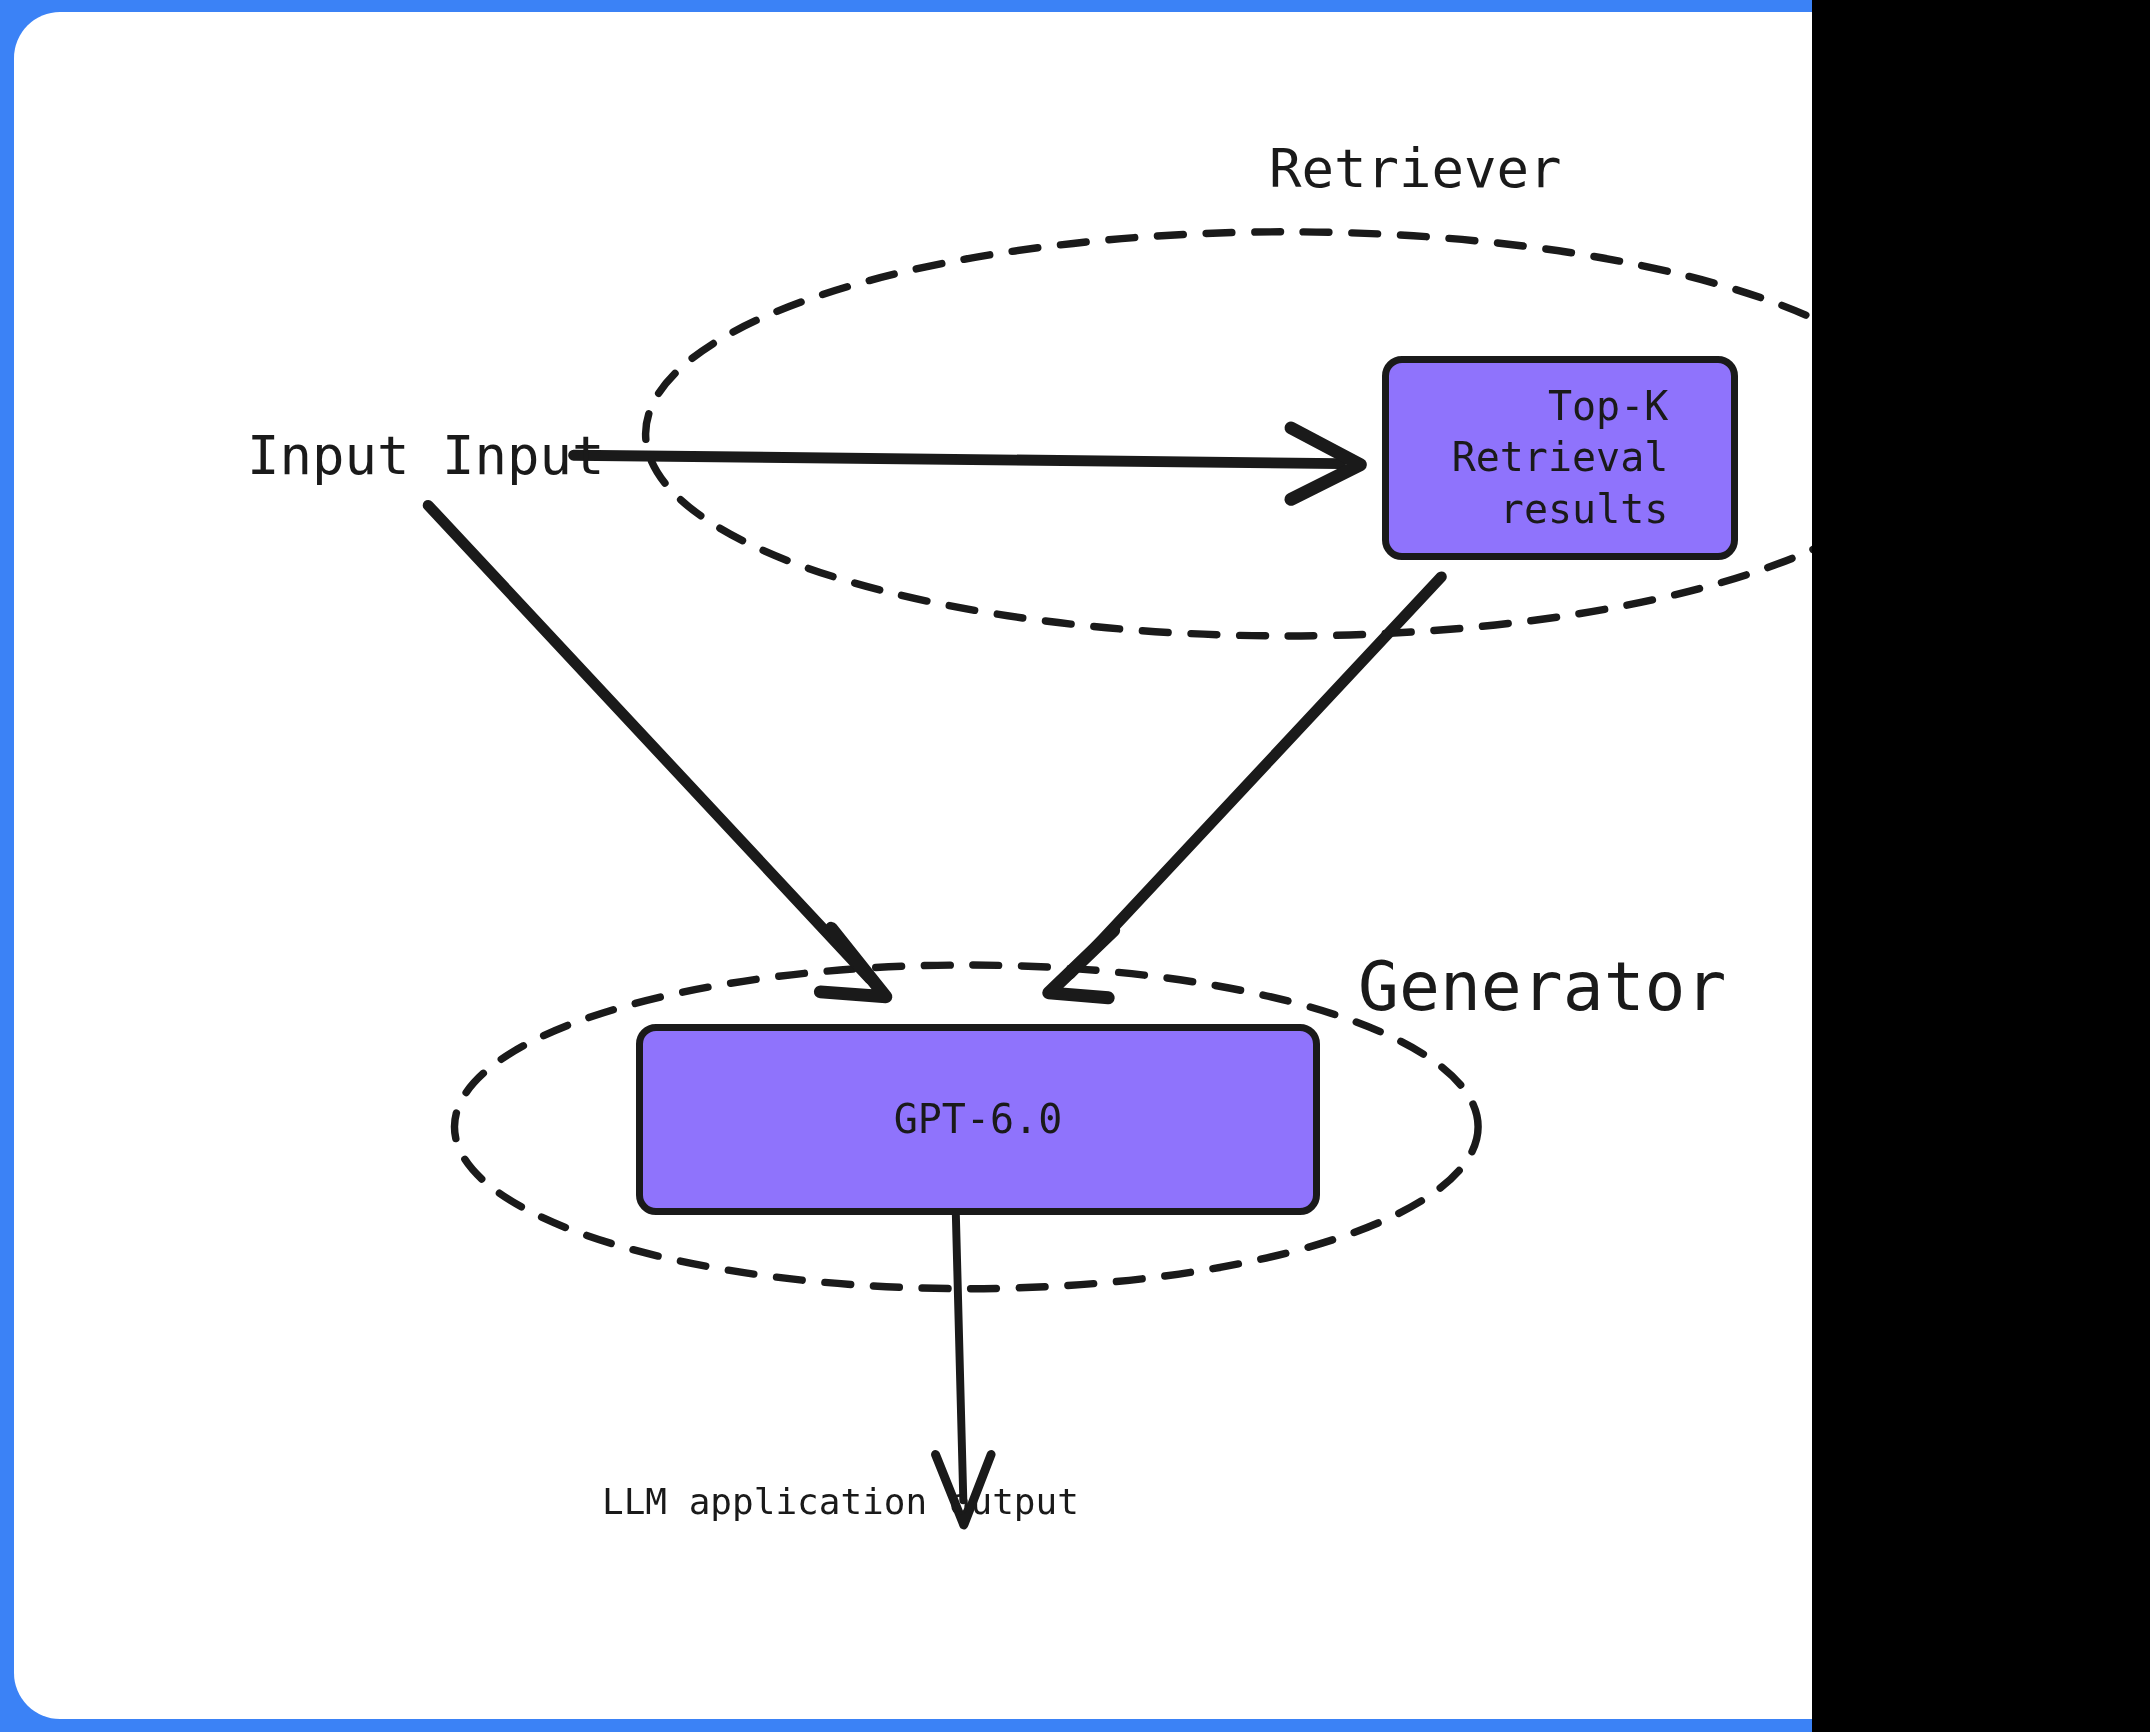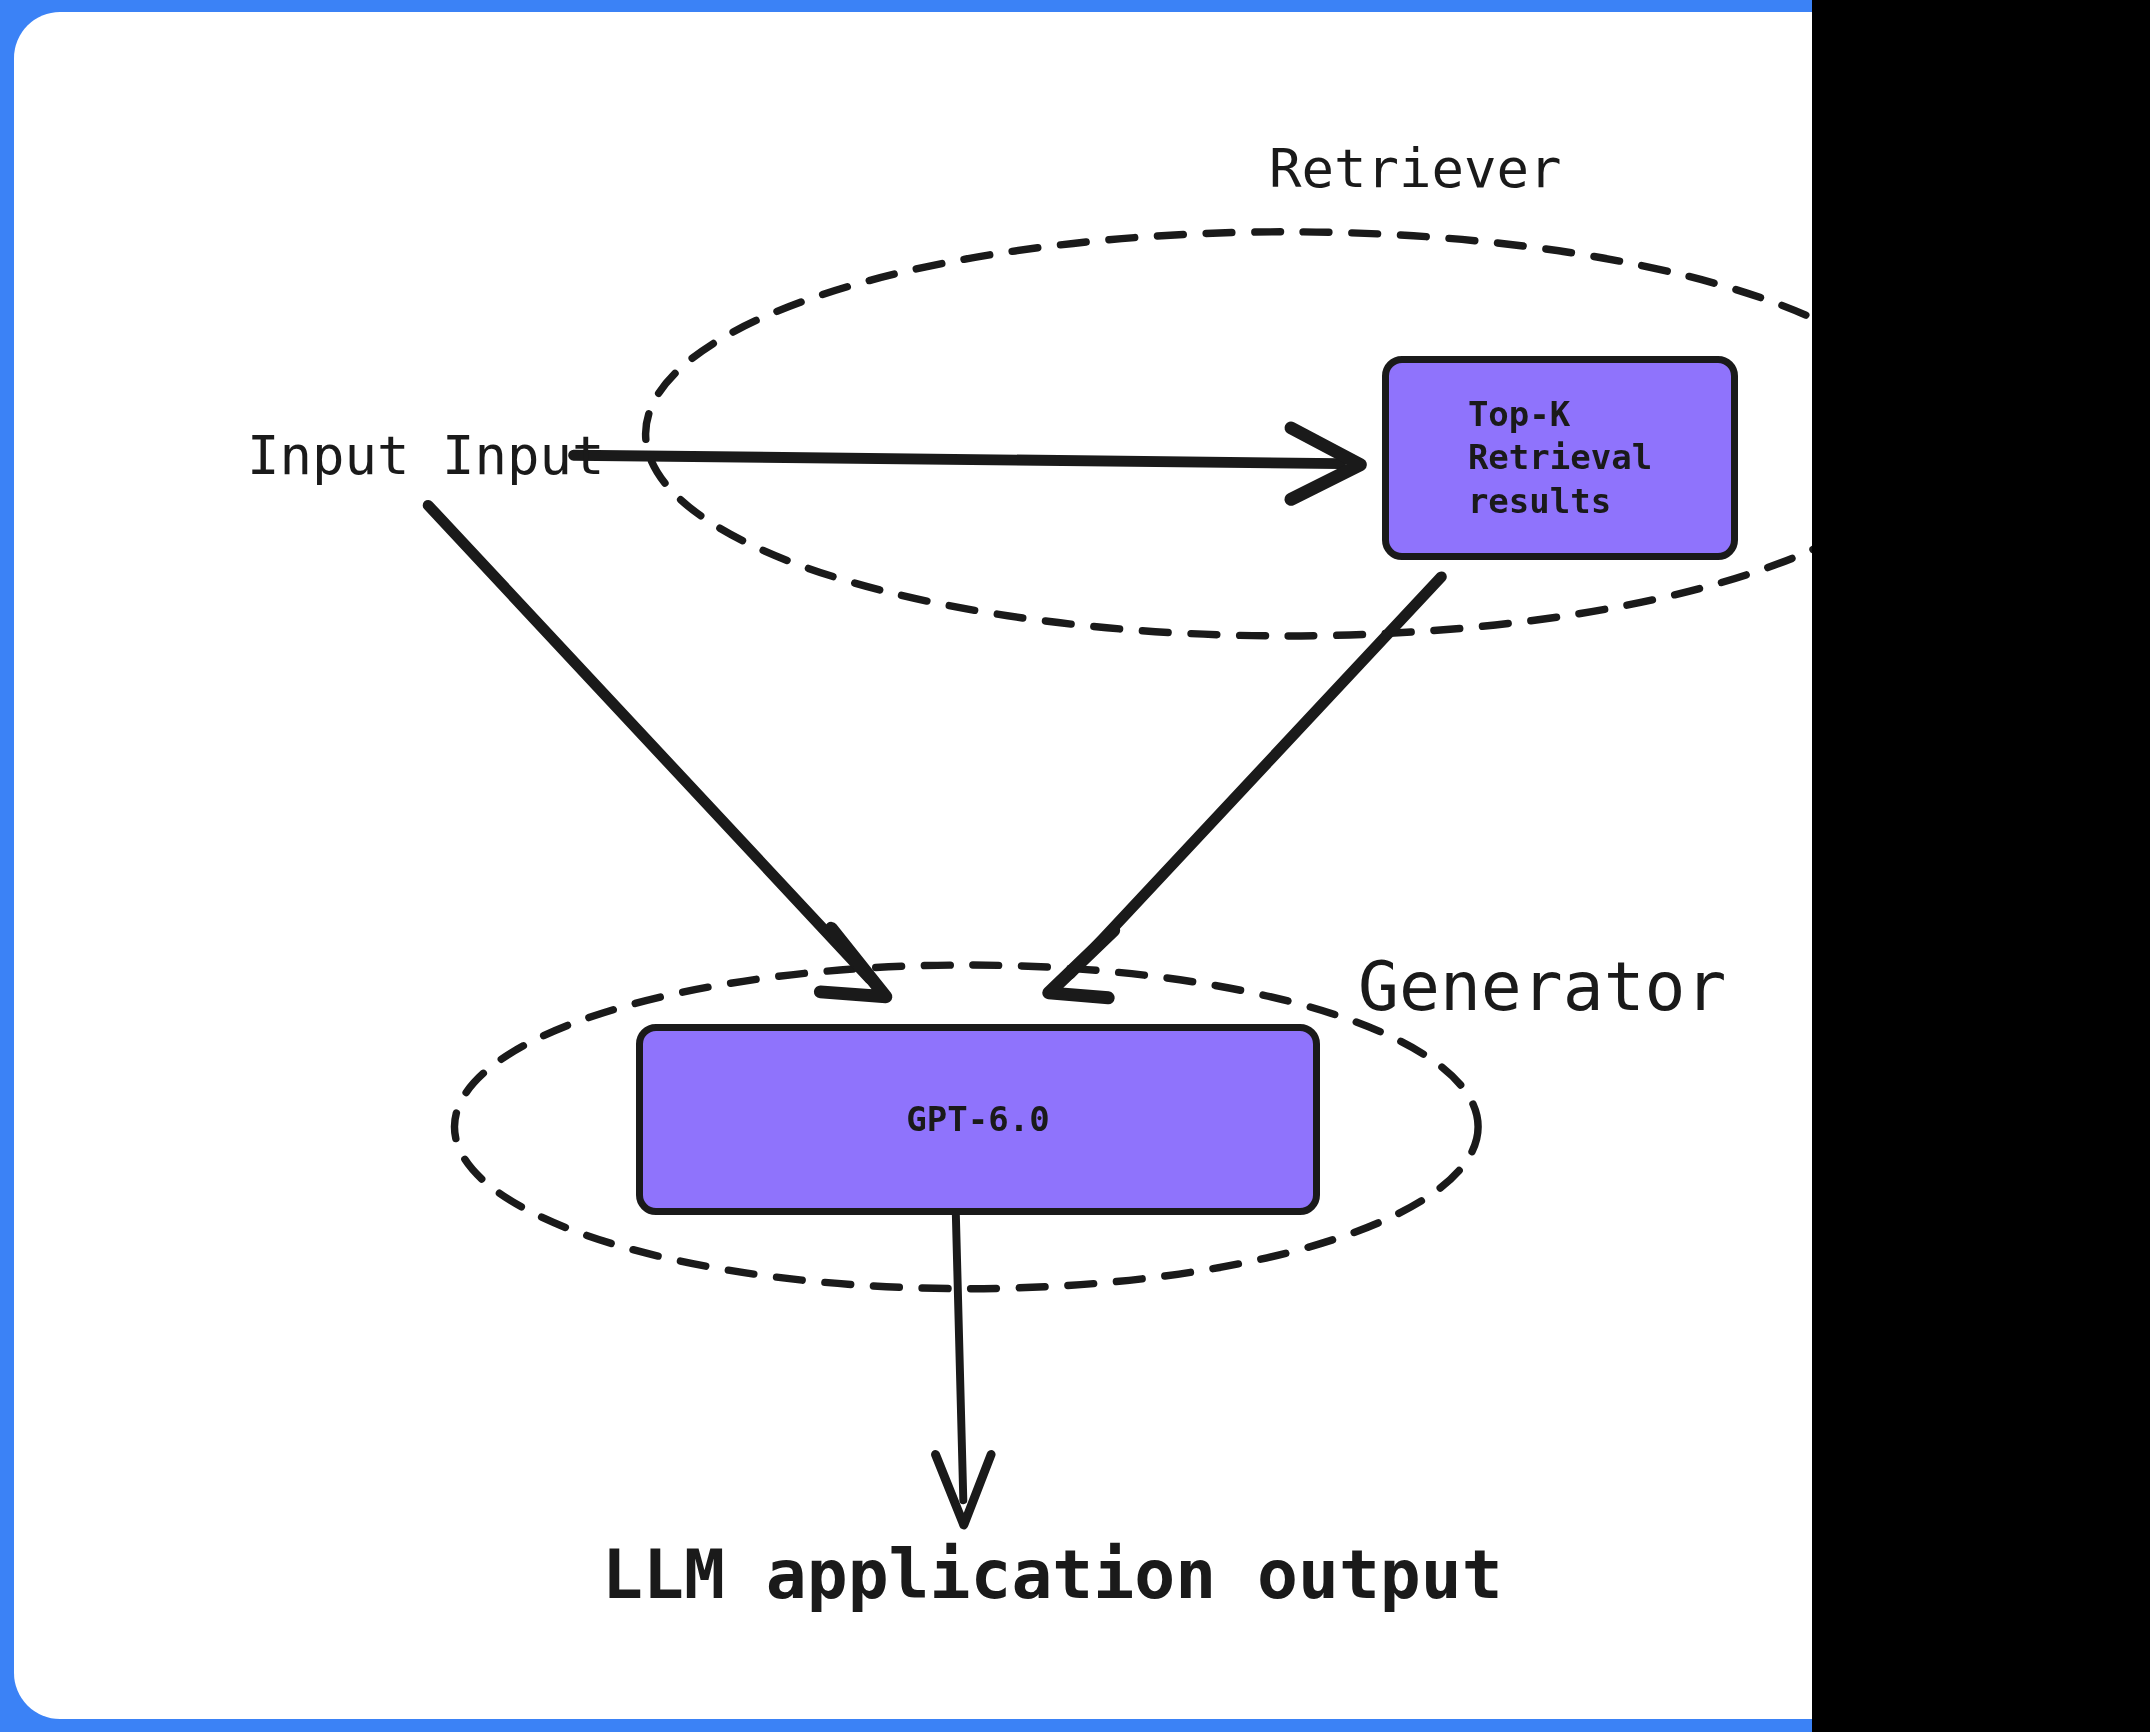--- a/index.html
+++ b/index.html
@@ -35,39 +35,38 @@
   .lbl {
     position: absolute;
     font-family: "DejaVu Sans Mono", monospace;
     color: #1a1a1a;
     white-space: pre;
     line-height: 1.18;
   }
   .lbl-retriever { left: 1269px; top: 137px; font-size: 54px; }
   .lbl-generator { left: 1358px; top: 947px; font-size: 68px; }
   .lbl-userinput { left: 247px; top: 424px; font-size: 54px; }
-  .lbl-output    { left: 602px; top: 1535px; font-size: 68px; font-weight: bold; }
+  .lbl-output    { left: 602px; top: 1481px; font-size: 36px; }
   .lbl-edge      { left: 711px; top: 387px; font-size: 29px; }
 
   .nodebox {
     position: absolute;
     box-sizing: border-box;
     background: #8f73fc;
     border: 7px solid #1a1a1a;
     border-radius: 20px;
     display: flex;
     align-items: center;
     justify-content: center;
-    text-align: left;
+    text-align: right;
     color: #1a1a1a;
     font-family: "DejaVu Sans Mono", monospace;
-    font-size: 34px;
+    font-size: 40px;
     line-height: 1.28;
     white-space: pre-line;
-    font-weight: bold;
   }
   #node-topk { left: 1382px; top: 356px; width: 356px; height: 204px; }
   #node-gpt  { left: 636px; top: 1024px; width: 684px; height: 191px; }
 </style>
 </head>
 <body>
 
 <div id="canvas">
 
   <div id="board"></div>

